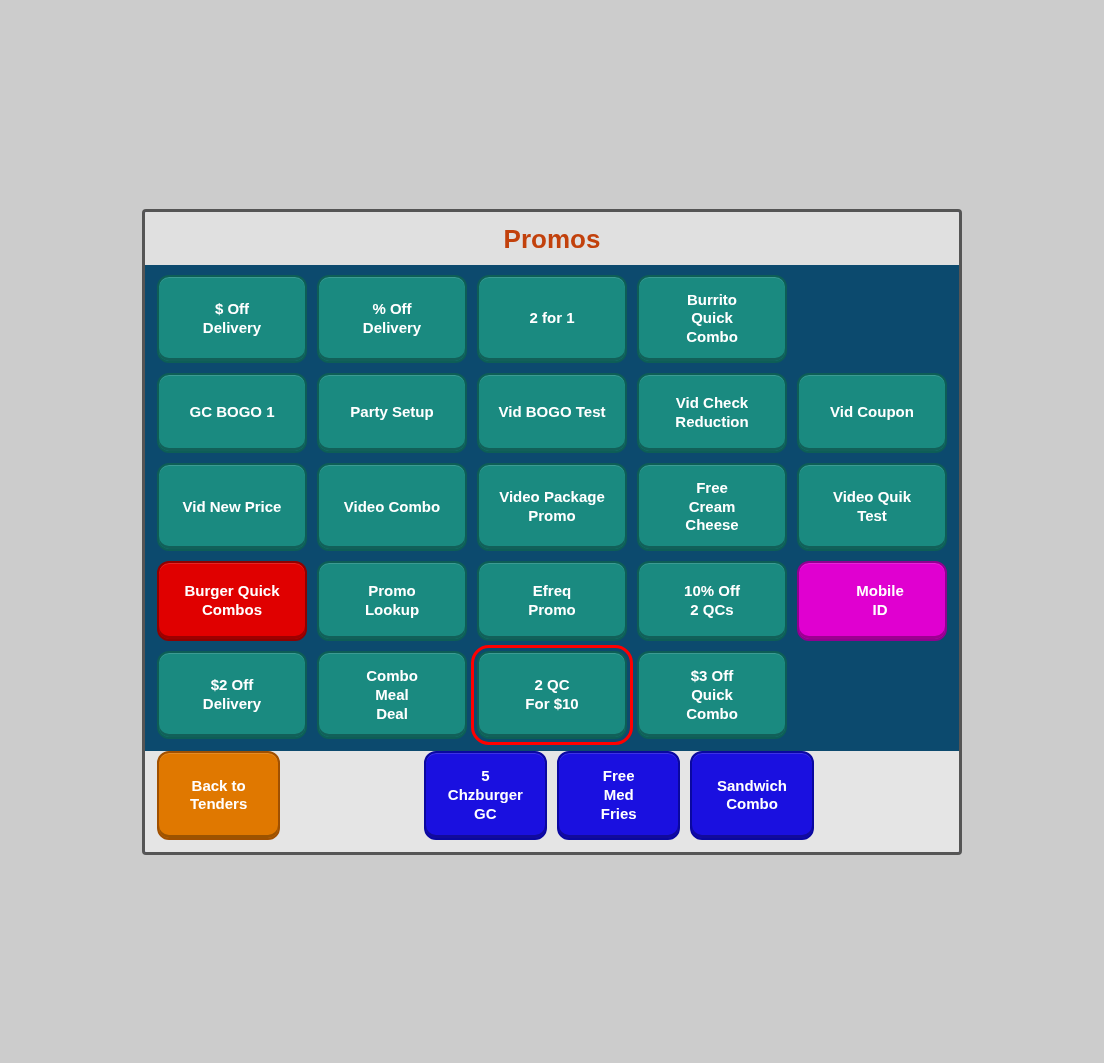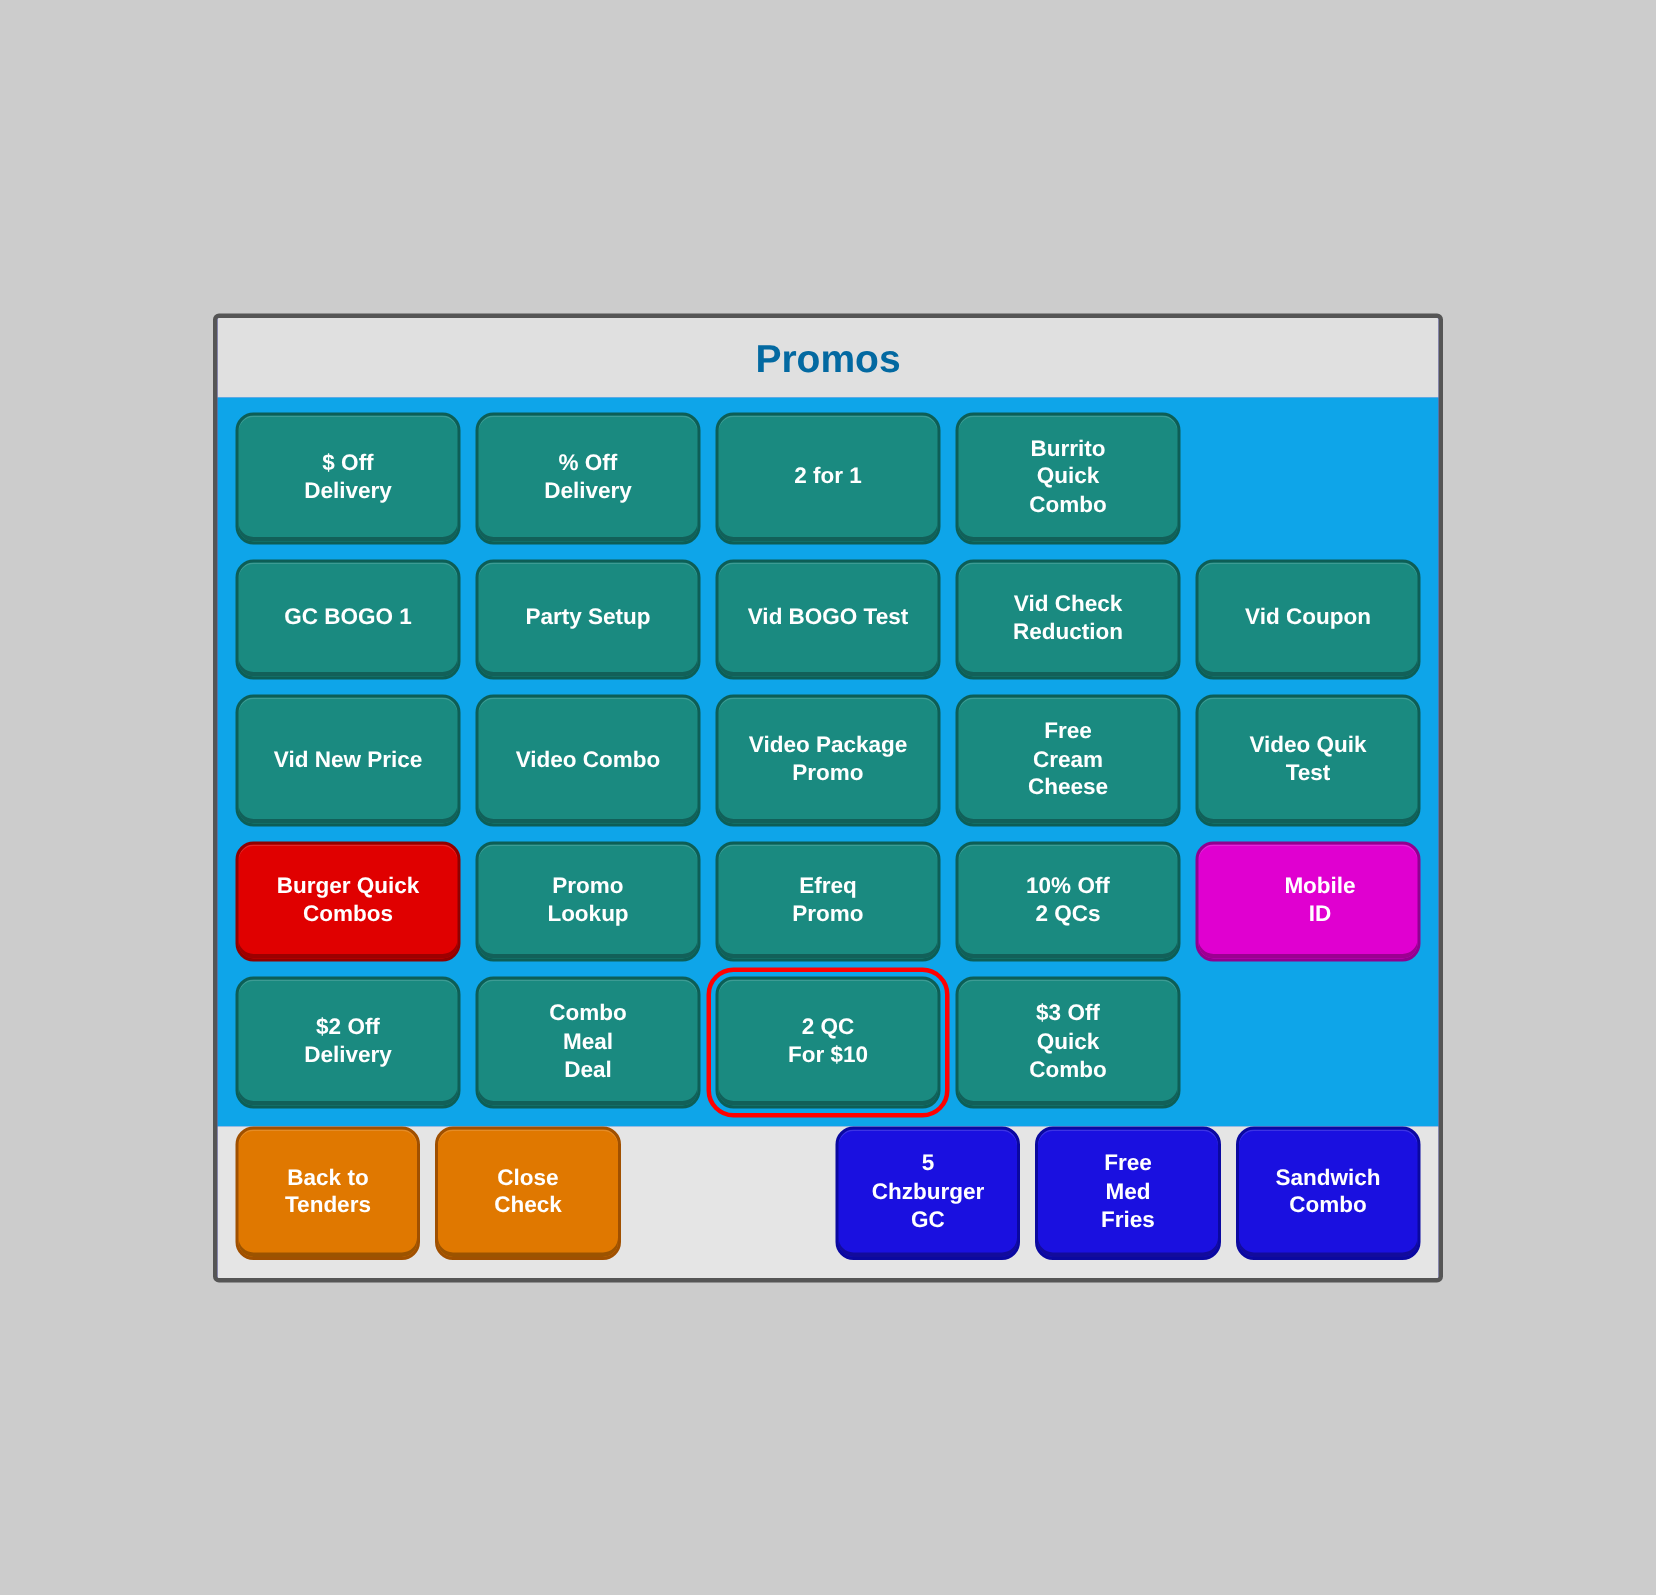--- a/index.html
+++ b/index.html
@@ -17,24 +17,24 @@
       border: 3px solid #555;
       border-radius: 4px;
       overflow: hidden;
     }
     .title-bar {
       background: #e0e0e0;
       text-align: center;
       padding: 12px 0 10px;
       font-size: 26px;
       font-weight: bold;
-      color: #0369a1;
+      color: #c2410c;
     }
     .grid-area {
-      background: #0ea5e9;
+      background: #0c4a6e;
       padding: 10px 12px 12px;
       display: grid;
       grid-template-columns: repeat(5, 1fr);
       gap: 10px;
     }
     .btn {
       border-radius: 12px;
       border: 2px solid rgba(0,0,0,0.25);
       font-size: 15px;
       font-weight: bold;
@@ -135,22 +135,20 @@
 Deal</div>
       <div class="btn teal circled" style="white-space: pre-line;">2 QC
 For $10</div>
       <div class="btn teal" style="white-space: pre-line;">$3 Off
 Quick
 Combo</div>
     </div>
   <div class="footer-area" id="footer-grid" style="grid-template-columns: repeat(6, 1fr);">
       <div class="btn orange" style="white-space: pre-line;">Back to
 Tenders</div>
-      <div class="btn orange" style="white-space: pre-line;">Close
-Check</div>
       <div class="btn empty" style="white-space: pre-line; min-height: 80px;"></div>
       <div class="btn blue" style="white-space: pre-line;">5
 Chzburger
 GC</div>
       <div class="btn blue" style="white-space: pre-line;">Free
 Med
 Fries</div>
       <div class="btn blue" style="white-space: pre-line;">Sandwich
 Combo</div>
     </div>

